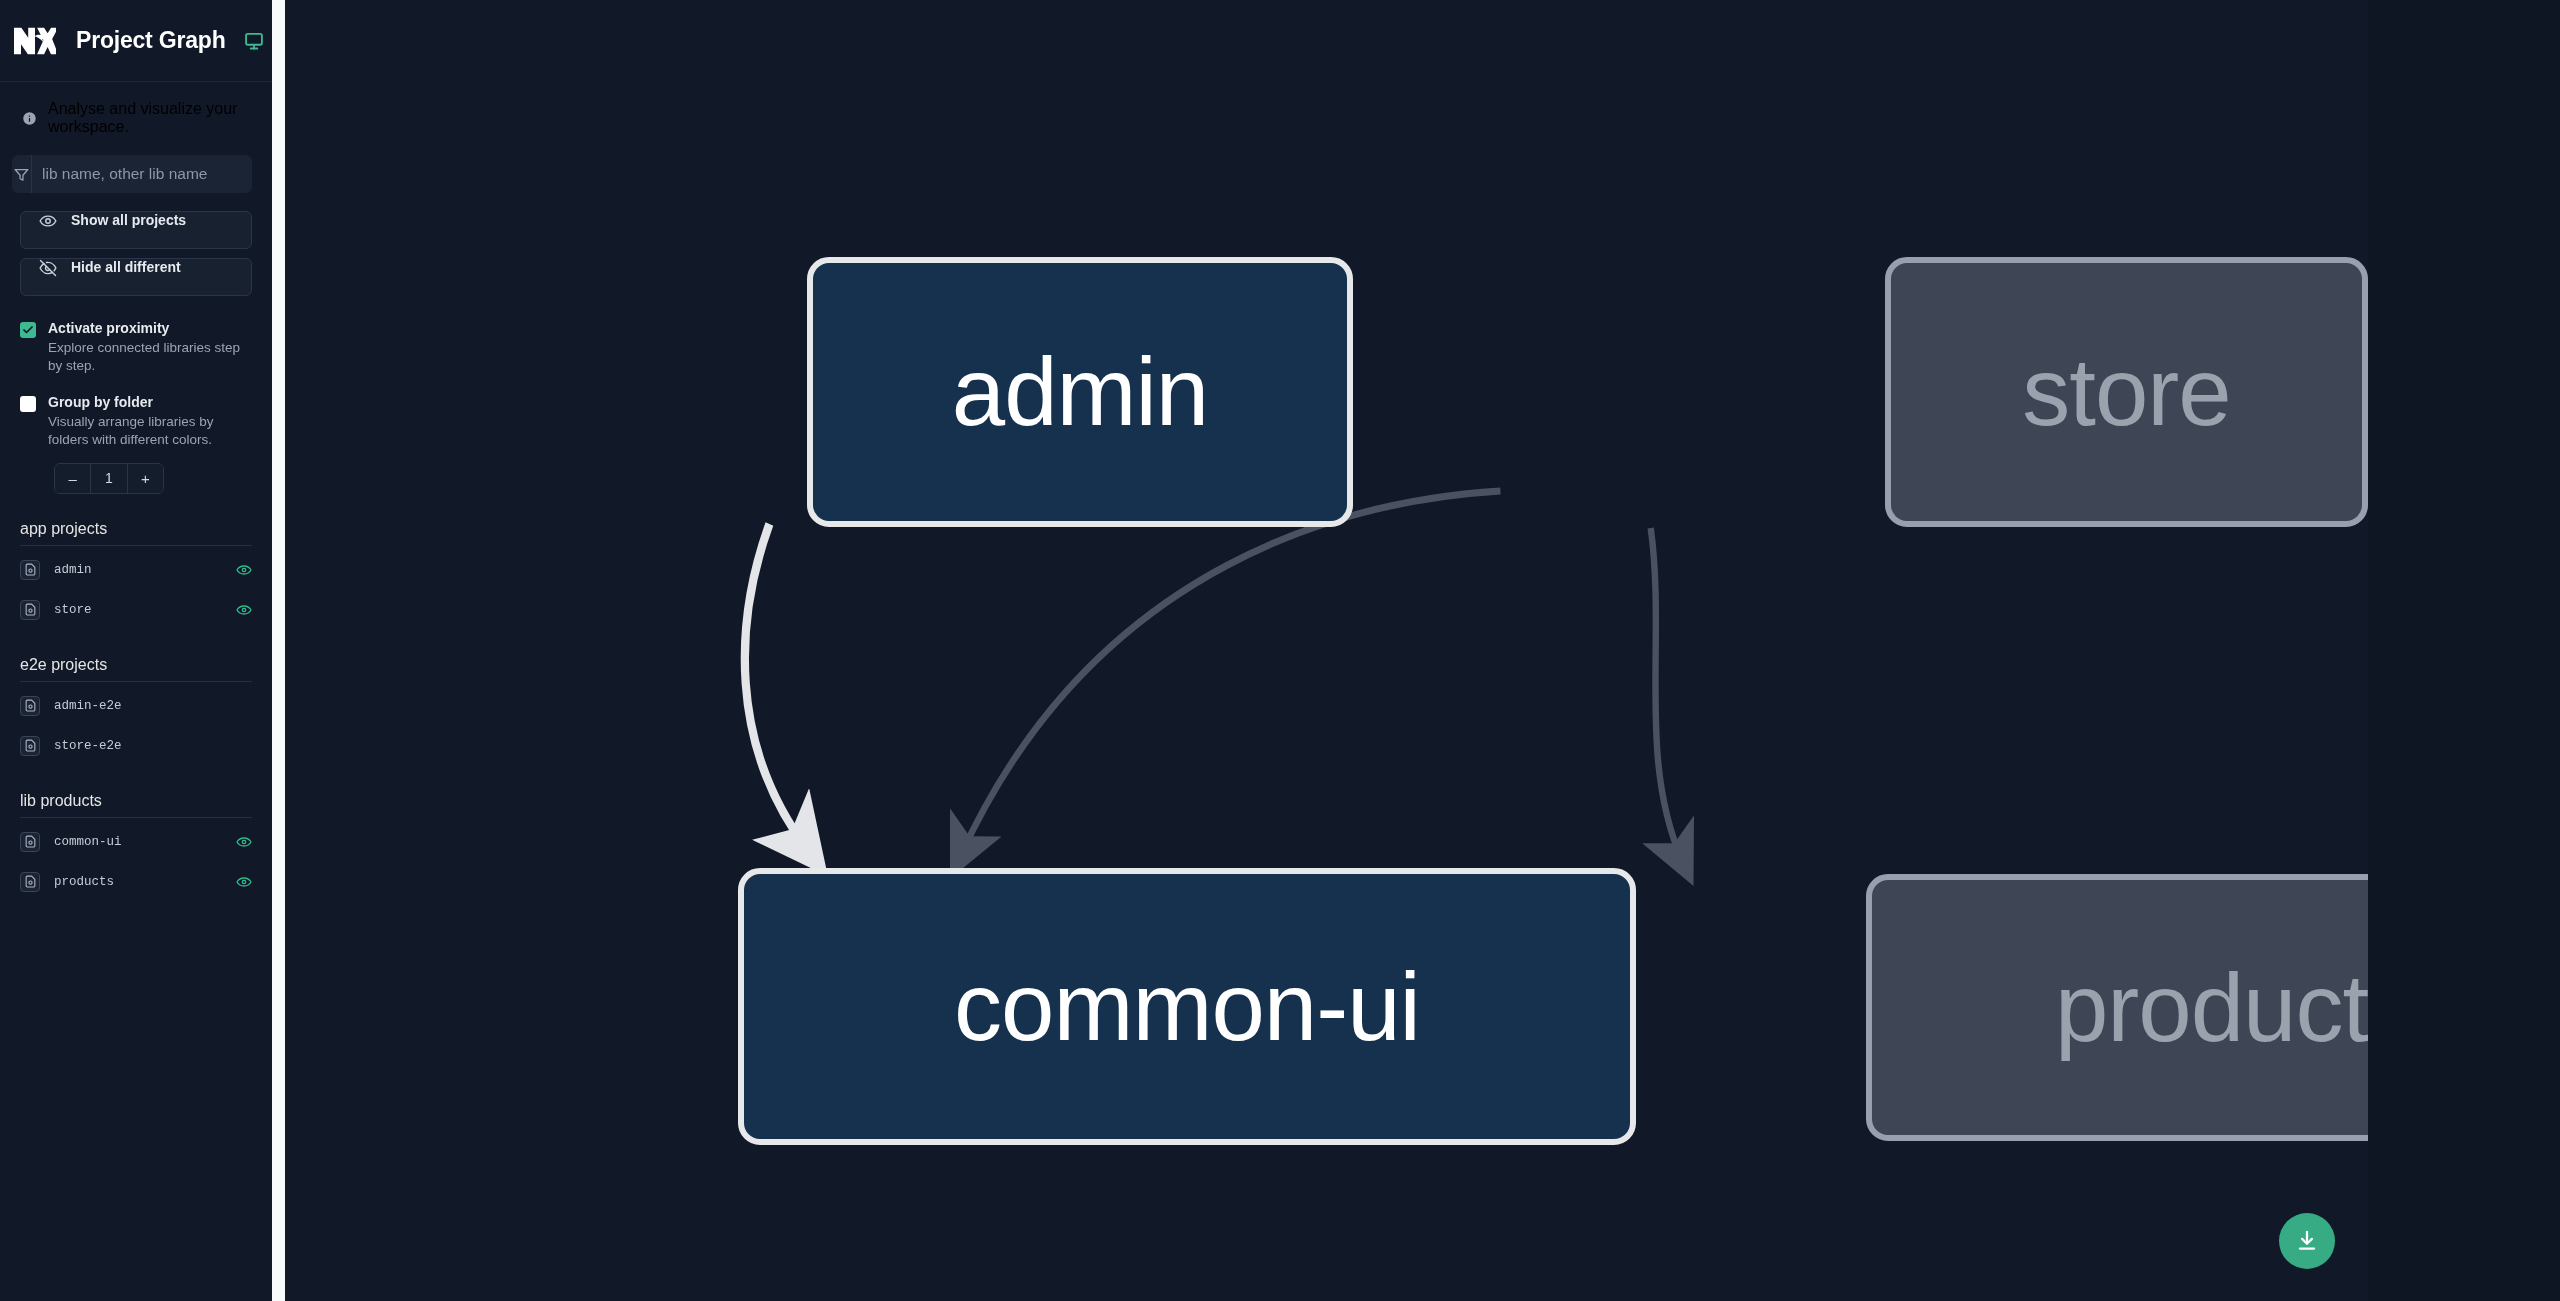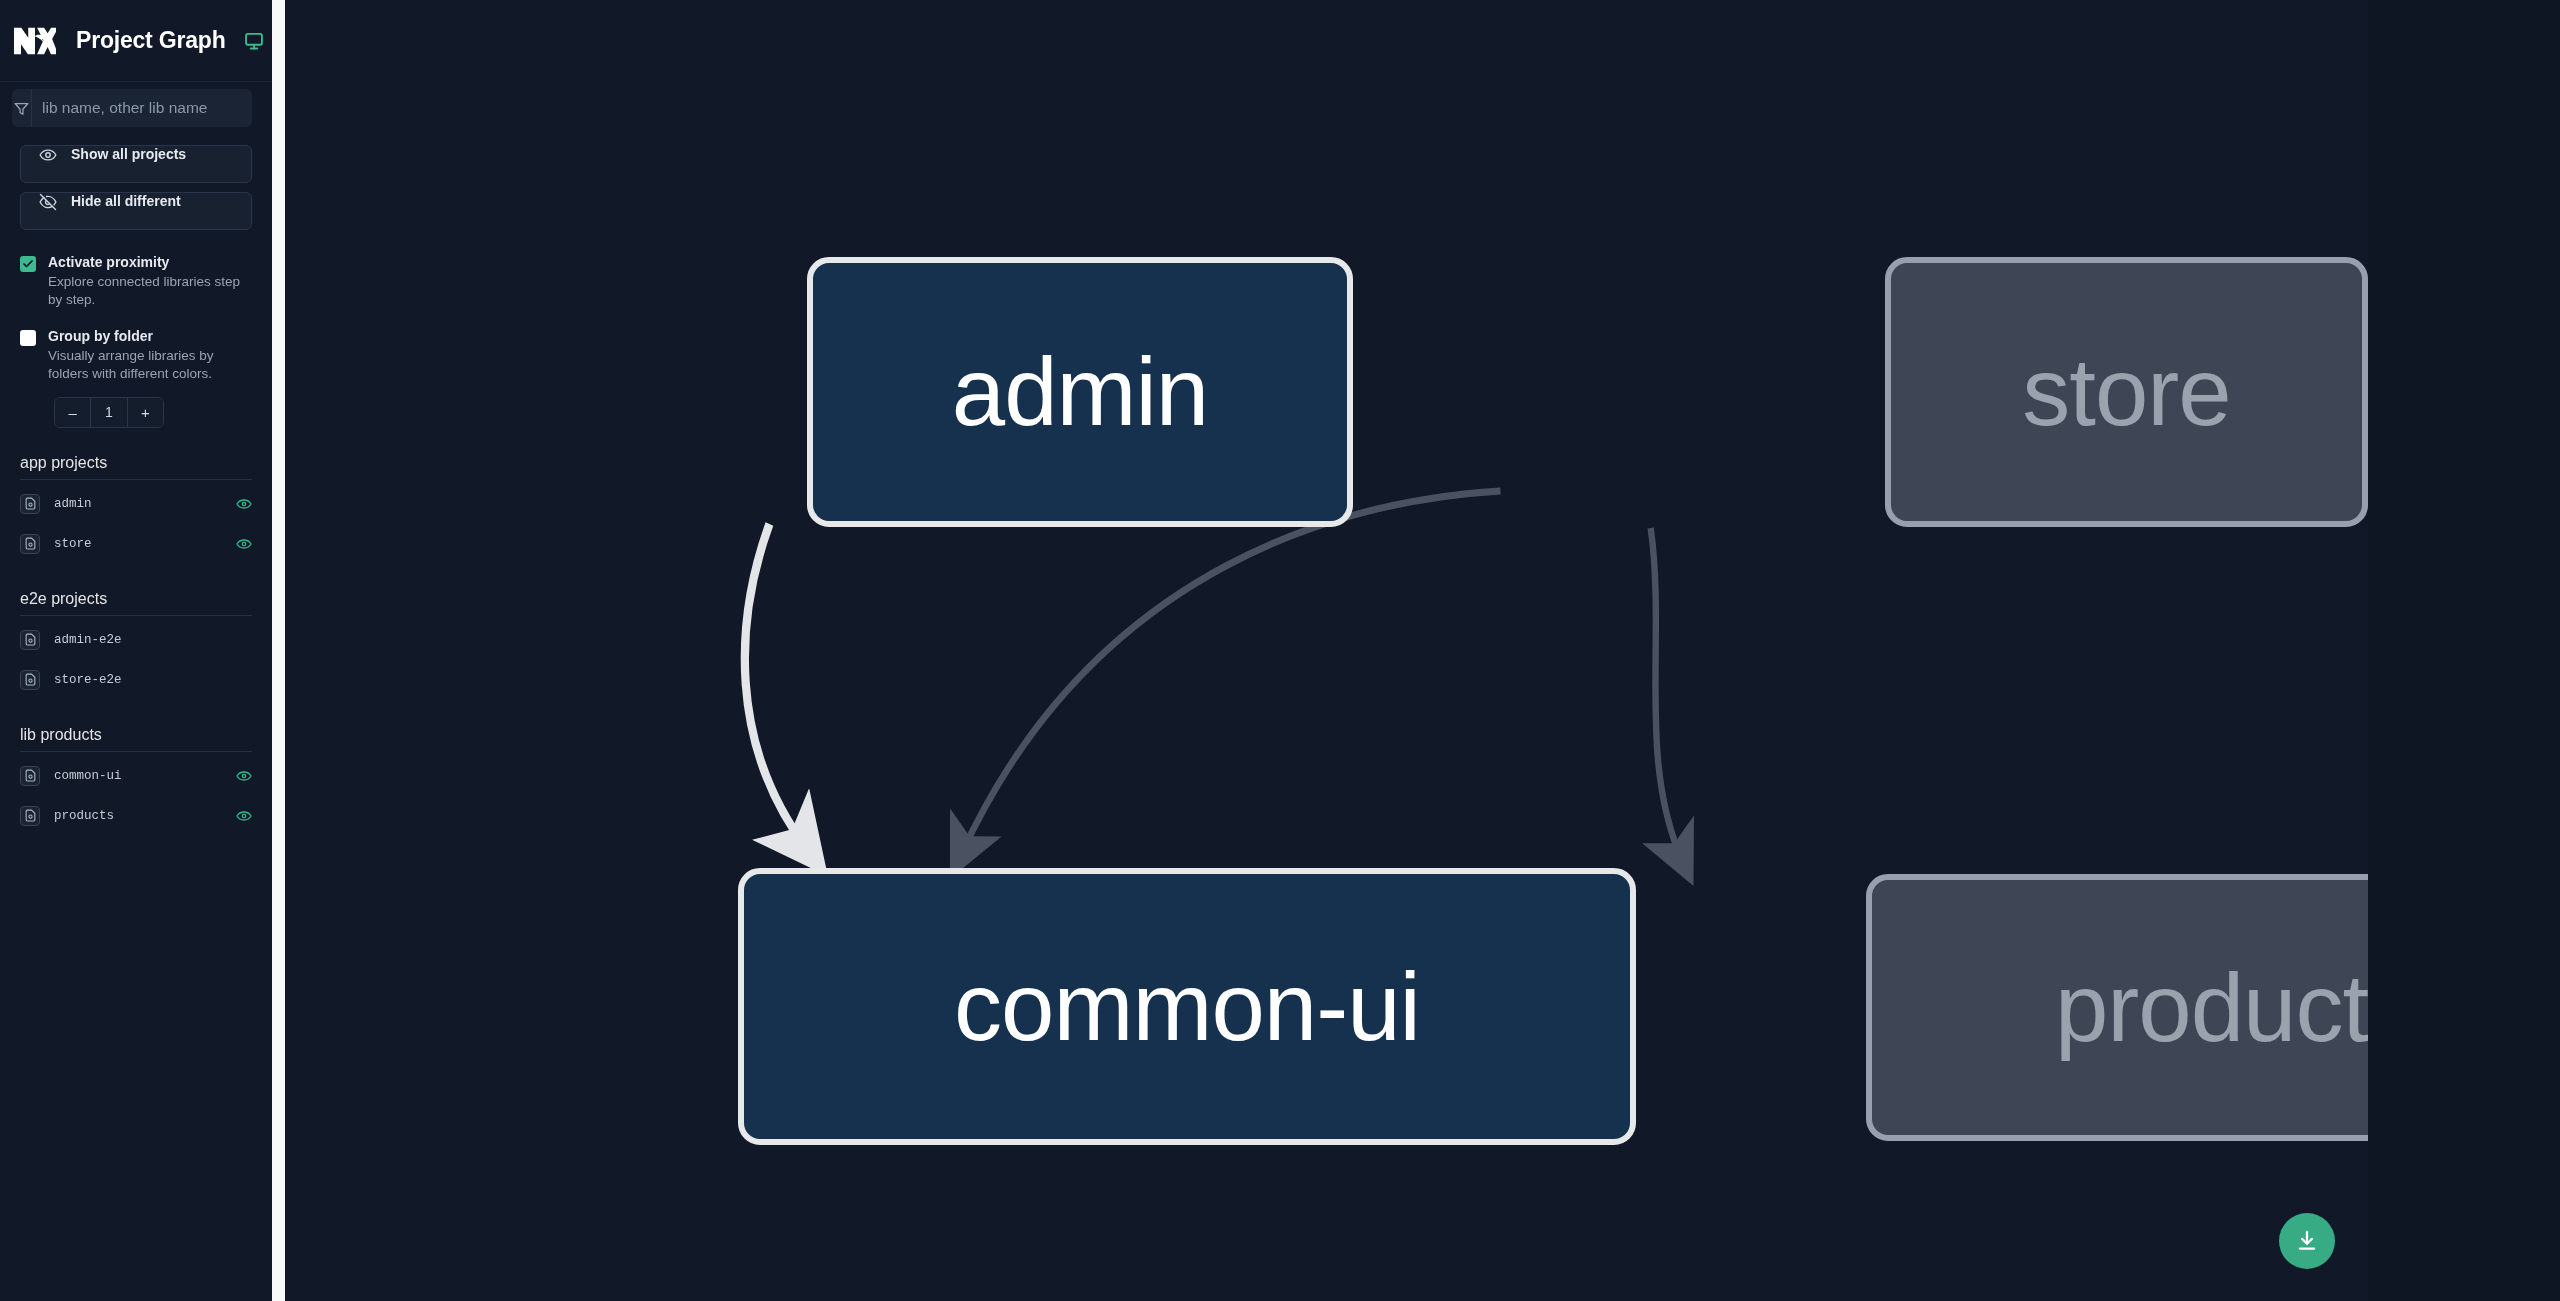--- a/index.html
+++ b/index.html
@@ -187,20 +187,28 @@
       <span class="header-title">Project Graph</span>
       <span class="monitor-icon">
         <svg width="20" height="20" viewBox="0 0 24 24" fill="none" stroke="currentColor" stroke-width="2.2" stroke-linecap="round" stroke-linejoin="round">
           <rect x="2.5" y="3.5" width="19" height="13" rx="2"></rect>
             <line x1="12" y1="17" x2="12" y2="21"></line>
             <line x1="8" y1="21" x2="16" y2="21"></line>
         </svg>
       </span>
     </div>
 
+    <div class="tagline-row">
+      <span class="info-icon">
+        <svg width="15" height="15" viewBox="0 0 24 24" fill="currentColor">
+          <path d="M12 2a10 10 0 1 0 0 20 10 10 0 0 0 0-20zm1 15h-2v-6h2v6zm0-8h-2V7h2v2z"></path>
+        </svg>
+      </span>
+      <span>Analyse and visualize your workspace.</span>
+    </div>
 
     <div class="search-wrap">
       <div class="search-box">
         <span class="search-icon-cell">
           <svg width="17" height="17" viewBox="0 0 24 24" fill="none" stroke="currentColor" stroke-width="1.8" stroke-linejoin="round">
             <polygon points="3,5 21,5 14,13 14,20 10,18 10,13"></polygon>
           </svg>
         </span>
         <input class="search-input" type="text" placeholder="lib name, other lib name" style="">
       </div>

